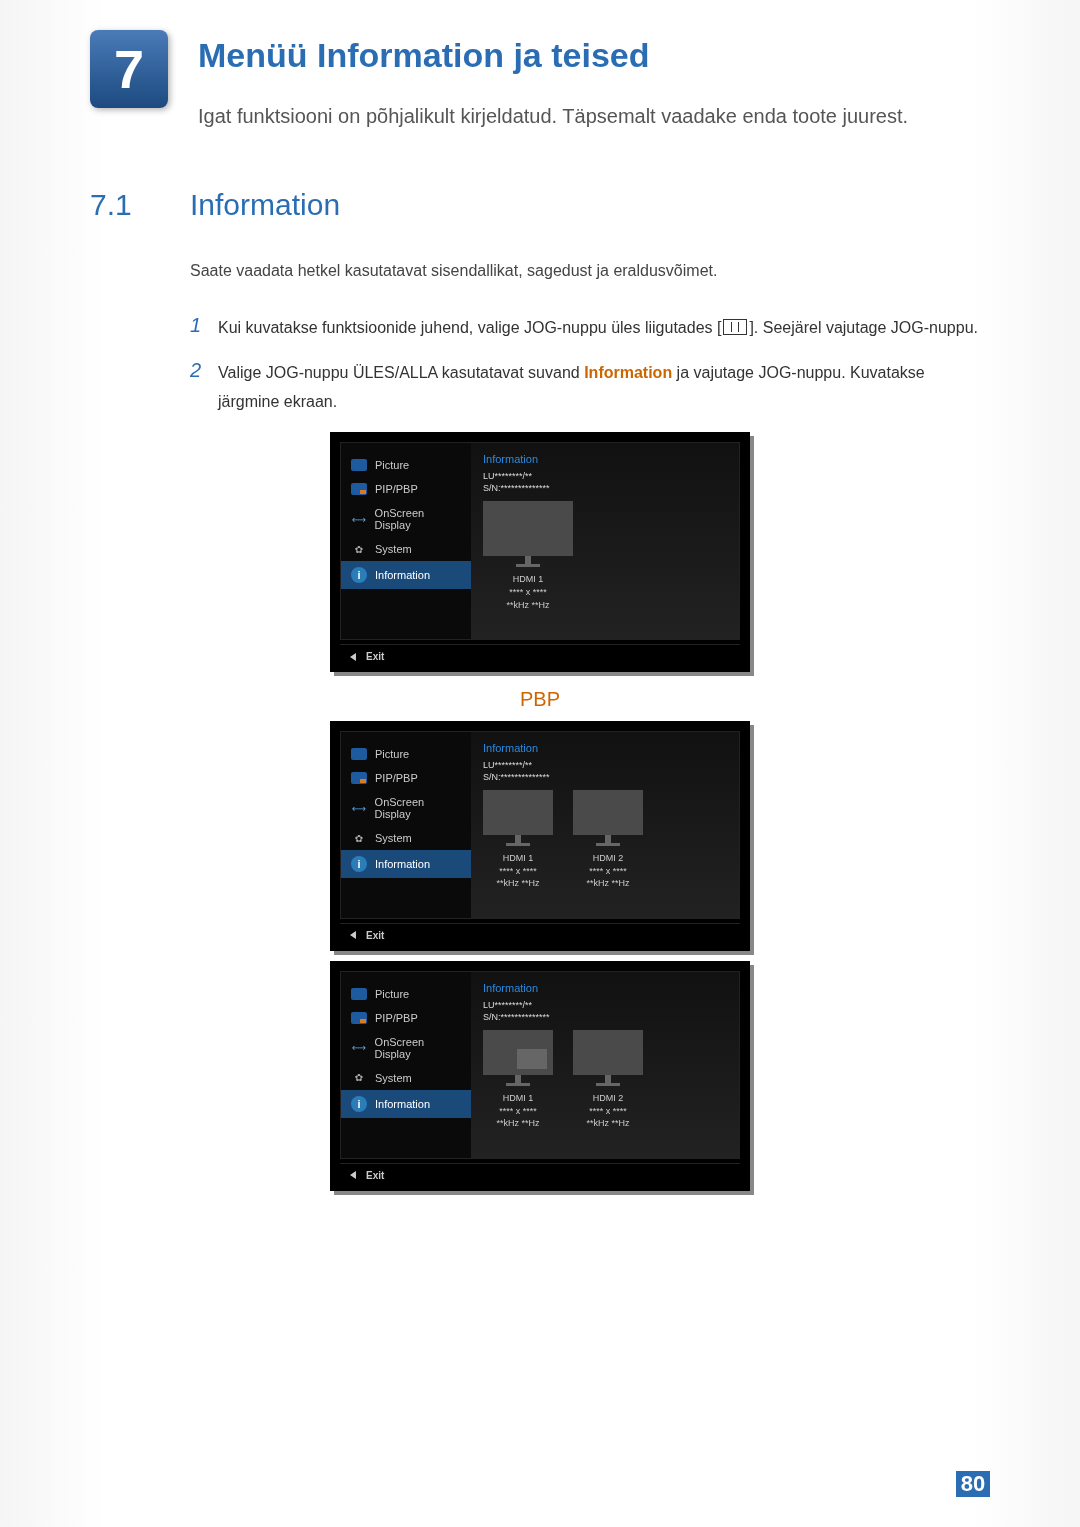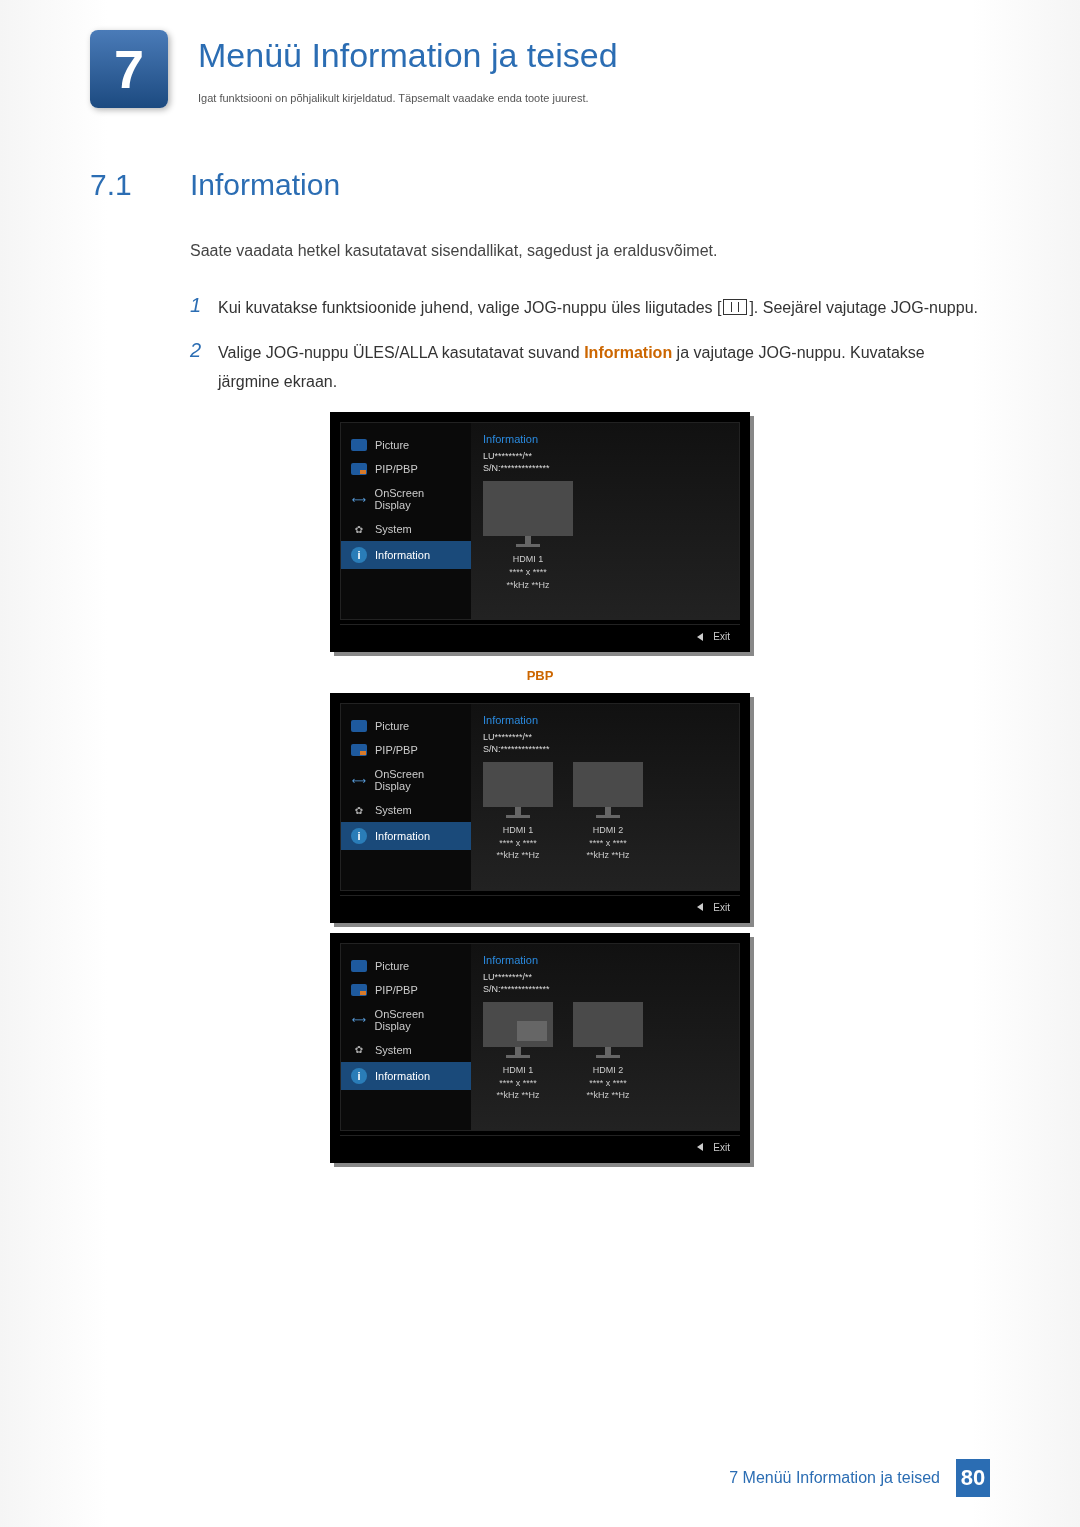--- a/index.html
+++ b/index.html
@@ -44,25 +44,25 @@
     left: -10px; bottom: -8px;
     width: 78px; height: 78px;
     background: #d8d8d8;
     border-radius: 8px;
     z-index: -1;
   }
   .chapter-titles { padding-top: 6px; }
   .chapter-title {
     font-size: 34px;
     color: #2b6db3;
-    font-weight: normal;
-    margin-bottom: 17px;
+    font-weight: bold;
+    margin-bottom: 30px;
   }
   .chapter-sub {
-    font-size: 11px;
+    font-size: 20px;
     color: #555;
   }
   .section-row {
     display: flex;
     align-items: baseline;
     margin-bottom: 40px;
   }
   .section-num {
     width: 100px;
     font-size: 30px;
@@ -113,22 +113,22 @@
     position:absolute;
     top:2px; bottom:2px;
     width:1px; background:#333;
   }
   .menu-icon-inline::before{left:7px;}
   .menu-icon-inline::after{left:14px;}
 
   .osd-label {
     text-align: center;
     color: #cc6600;
-    font-weight: bold;
-    font-size: 13px;
+    font-weight: normal;
+    font-size: 20px;
     margin: 16px 0 10px 0;
   }
   .osd {
     width: 400px;
     margin: 0 auto 10px auto;
     background: #000;
     padding: 10px;
     box-shadow: 4px 4px 0 #888;
   }
   .osd-inner { display: flex; background:#0a0a0a; border:1px solid #222; }
@@ -170,25 +170,26 @@
   .osd-main-title { color:#2a8adf; font-size:11px; margin-bottom:6px; }
   .osd-meta { color:#ddd; margin-bottom:2px; font-size:9px;}
   .monitors { display:flex; gap:20px; justify-content:flex-start; margin:8px 0;align-items:center; }
   .monitor-col { display:flex; flex-direction:column; align-items:center; }
   .mon { width:90px; height:55px; background:#4a4a4a; position:relative; }
   .mon-stand { width:6px;height:8px;background:#666;margin-top:0;}
   .mon-base { width:24px;height:3px;background:#666;}
   .mon.pip .pip-box { position:absolute; right:6px; bottom:6px; width:30px;height:20px;background:#666;}
   .mon-col-text { text-align:center; font-size:9px; color:#ccc; line-height:1.4; margin-top:6px;}
   .osd-footer {
-    display:flex; justify-content:flex-end; align-items:center;
+    display:flex; justify-content:flex-start; align-items:center;
     padding:6px 10px 0 10px;
     font-size:10px; color:#ccc;
     border-top:1px solid #222;
     margin-top:4px;
+    font-weight:bold;
   }
   .exit-tri {
     width:0;height:0;border-top:4px solid transparent;border-bottom:4px solid transparent;border-right:6px solid #ccc;margin-right:10px;
   }
   .footer {
     position: absolute;
     bottom: 30px;
     right: 90px;
     display: flex;
     align-items: stretch;
@@ -408,17 +409,16 @@
         </div>
       </div>
     </div>
     <div class="osd-footer">
       <span class="exit-tri"></span>
       <span>Exit</span>
     </div>
   </div>
 
   <div class="footer">
-    <div class="footer-text">7 Menüü Information ja teised</div>
     <div class="footer-page">80</div>
   </div>
 
 </div>
 
 </body></html>

